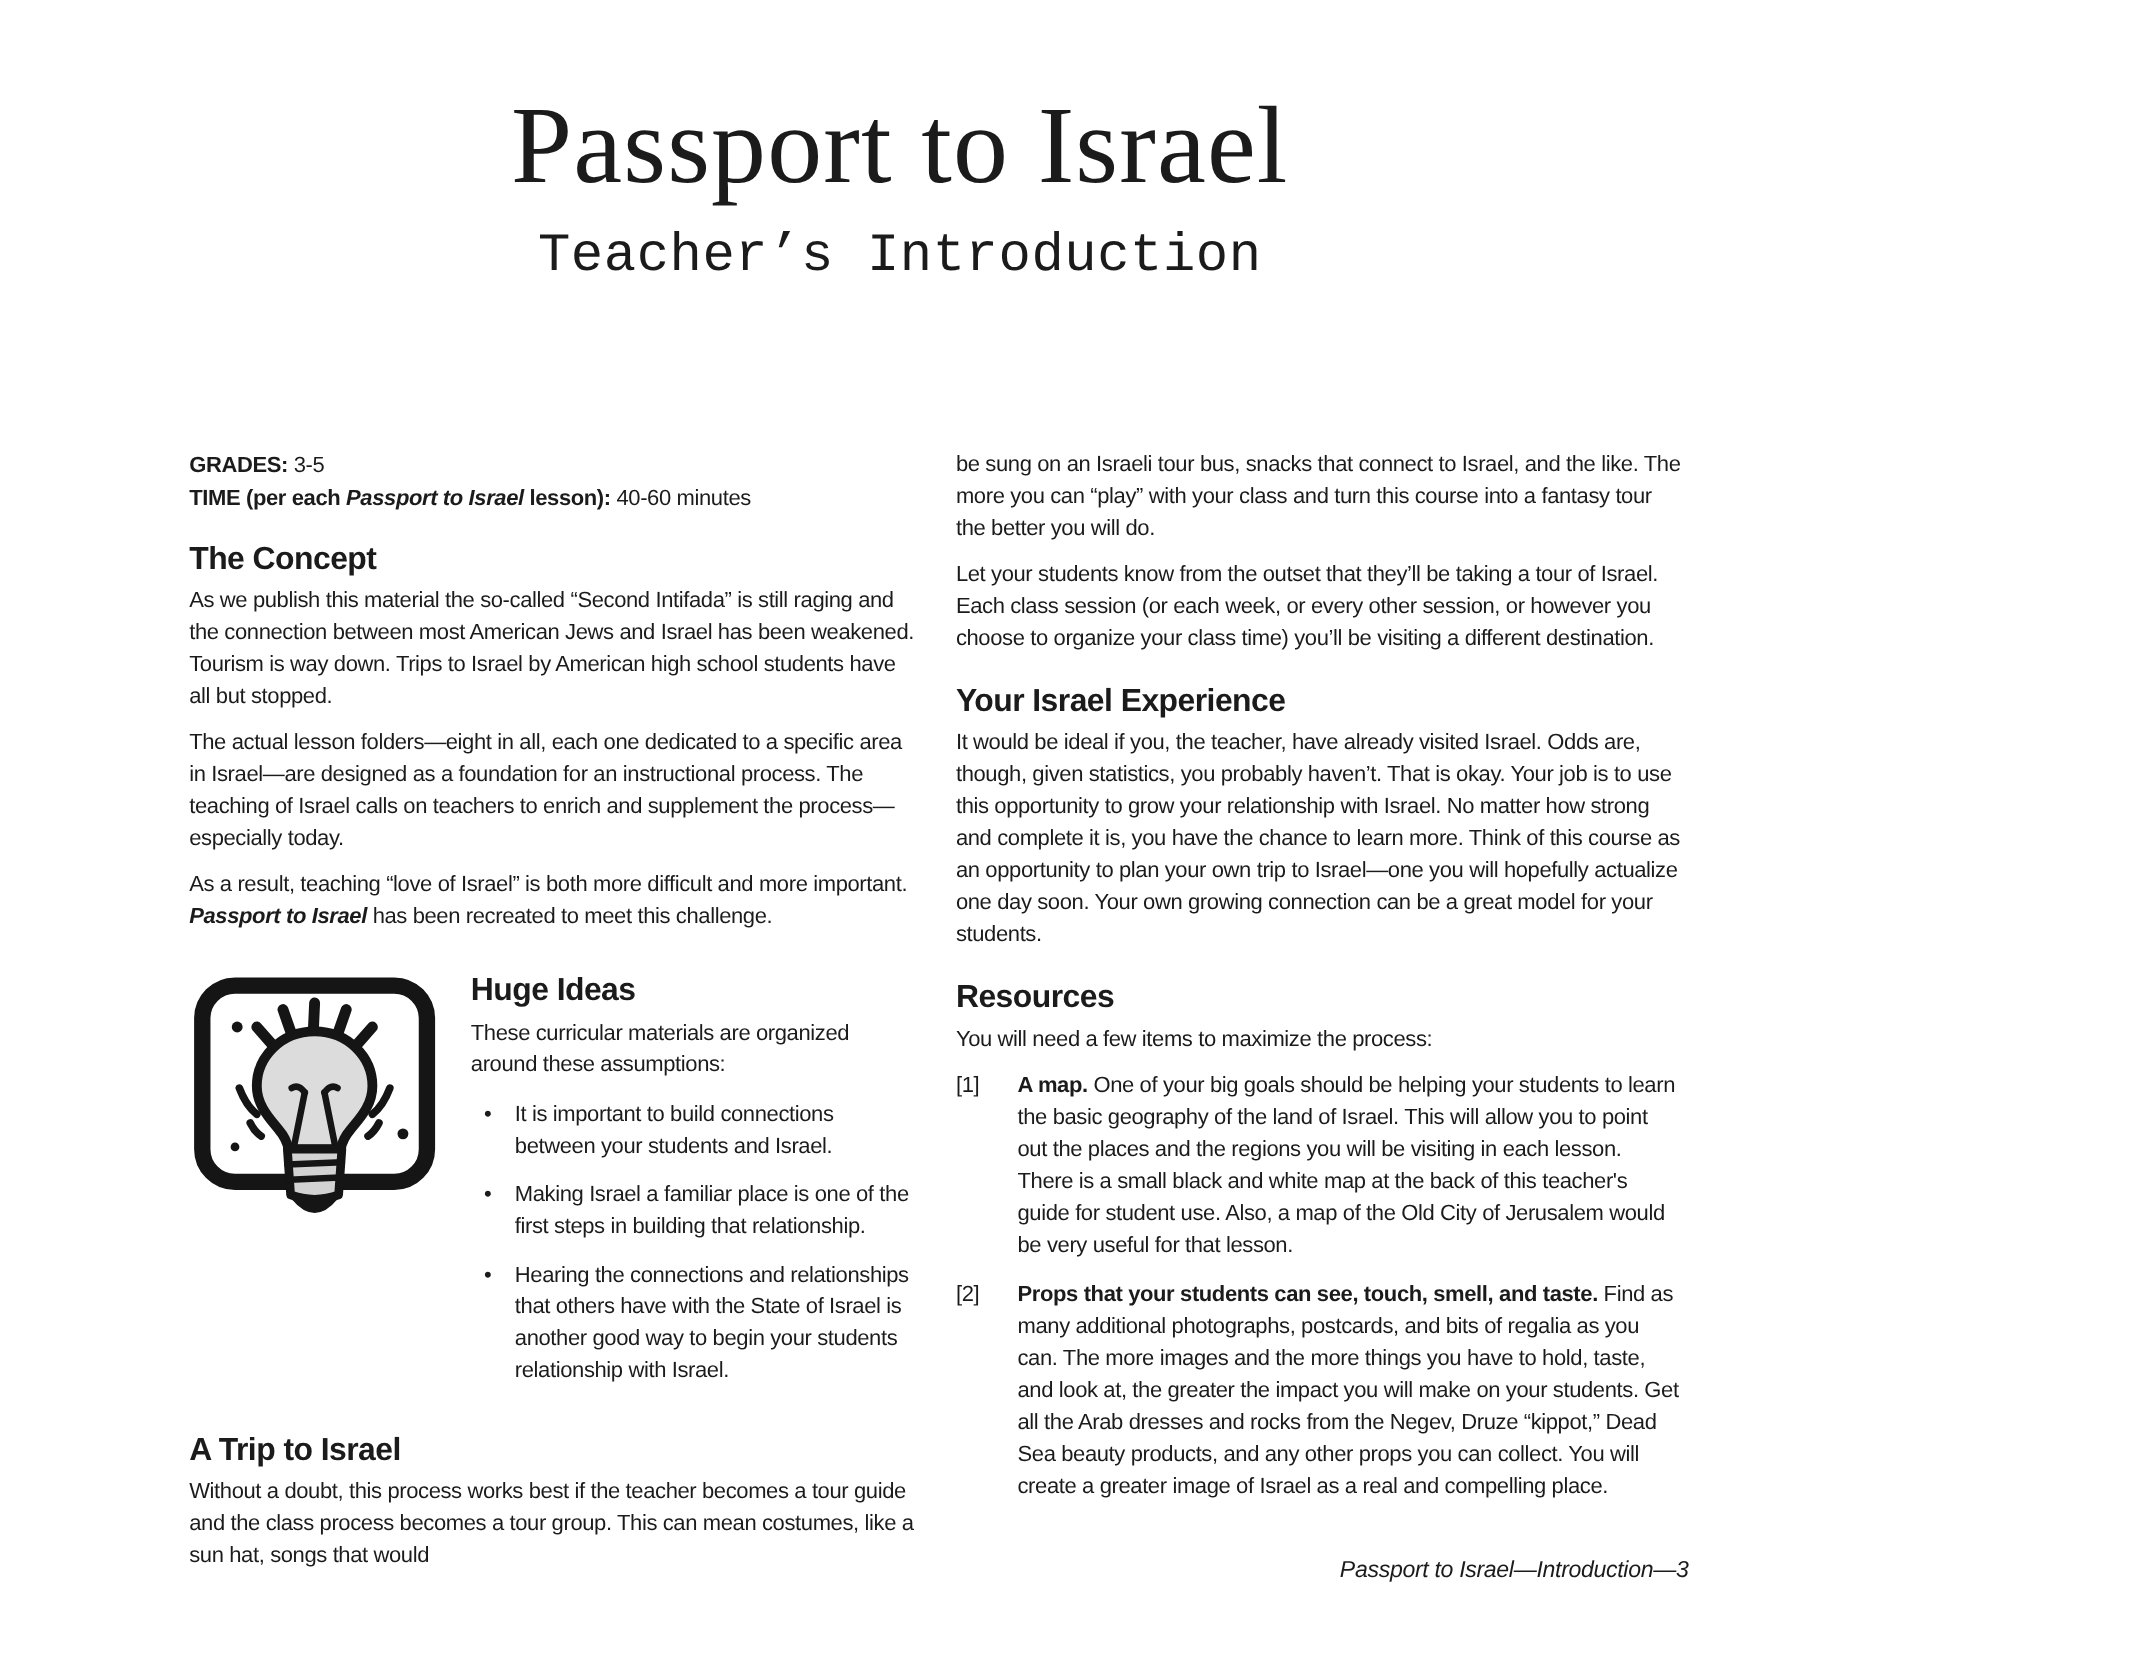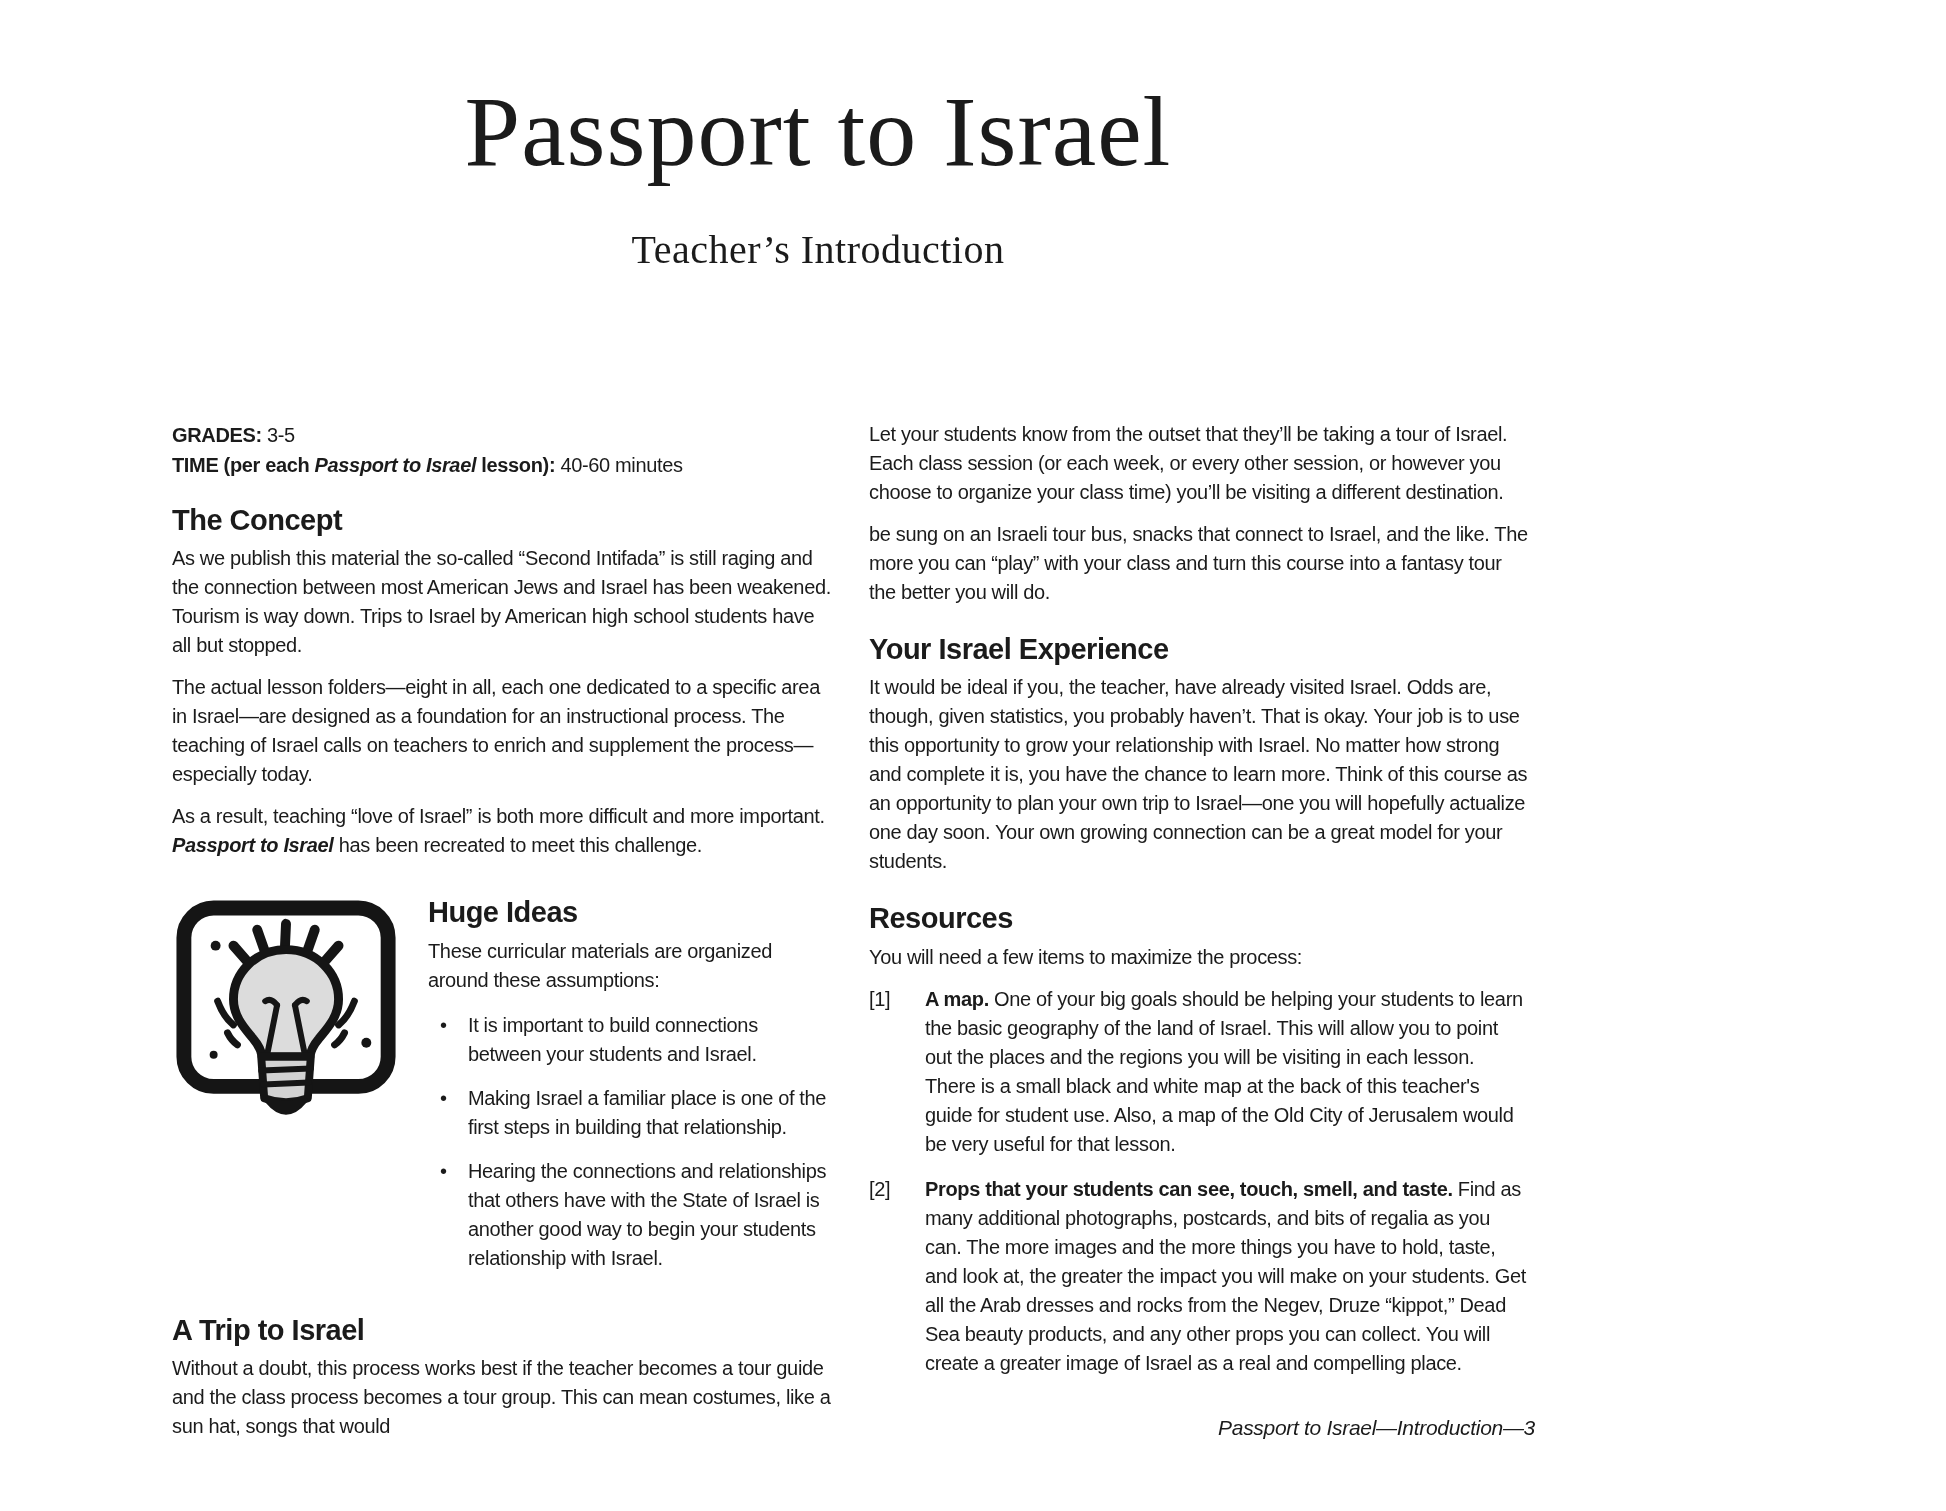--- a/index.html
+++ b/index.html
@@ -12,23 +12,23 @@
     overflow:hidden;
   }
   
   .header { text-align:center; padding-top:80px; }
   .title {
     font-family:"Liberation Serif", serif;
     font-size:100px; line-height:1.04; font-weight:400;
     letter-spacing:1px;
   }
   .subtitle {
-    font-family:Liberation Serif, serif;
-    font-size:40px; line-height:1.1; font-weight:400;
-    margin-top:44px; letter-spacing:0.5px;
+    font-family:Liberation Mono, monospace;
+    font-size:49px; line-height:1.1; font-weight:400;
+    margin-top:22px; letter-spacing:0.5px;
   }
   
   .columns {
     display:flex; gap:38px;
     padding:0 108px 0 172px;
     margin-top:148px;
     font-size:20px; line-height:29px; letter-spacing:-0.35px;
   }
   .col { flex:1 1 0; min-width:0; }
   p { margin:0 0 13px 0; }
@@ -135,22 +135,22 @@
         </div>
       </div>
 
       <div class="h2">A Trip to Israel</div>
       <p>Without a doubt, this process works best if the teacher becomes a tour guide and the class process becomes a tour group. This can mean costumes, like a sun hat, songs that would</p>
 
     </div>
 
     <div class="col">
 
+      <p>be sung on an Israeli tour bus, snacks that connect to Israel, and the like. The more you can “play” with your class and turn this course into a fantasy tour the better you will do.</p>
       <p>Let your students know from the outset that they’ll be taking a tour of Israel. Each class session (or each week, or every other session, or however you choose to organize your class time) you’ll be visiting a different destination.</p>
-      <p>be sung on an Israeli tour bus, snacks that connect to Israel, and the like. The more you can “play” with your class and turn this course into a fantasy tour the better you will do.</p>
 
       <div class="h2">Your Israel Experience</div>
       <p>It would be ideal if you, the teacher, have already visited Israel. Odds are, though, given statistics, you probably haven’t. That is okay. Your job is to use this opportunity to grow your relationship with Israel. No matter how strong and complete it is, you have the chance to learn more. Think of this course as an opportunity to plan your own trip to Israel—one you will hopefully actualize one day soon. Your own growing connection can be a great model for your students.</p>
 
       <div class="h2">Resources</div>
       <p>You will need a few items to maximize the process:</p>
 
       <div class="res-item"><span class="marker">[1]</span><b>A map.</b><span> One of your big goals should be helping your students to learn the basic geography of the land of Israel. This will allow you to point out the places and the regions you will be visiting in each lesson. There is a small black and white map at the back of this teacher's guide for student use. Also, a map of the Old City of Jerusalem would be very useful for that lesson.</span></div>
 
       <div class="res-item"><span class="marker">[2]</span><b>Props that your students can see, touch, smell, and taste.</b><span> Find as many additional photographs, postcards, and bits of regalia as you can. The more images and the more things you have to hold, taste, and look at, the greater the impact you will make on your students. Get all the Arab dresses and rocks from the Negev, Druze “kippot,” Dead Sea beauty products, and any other props you can collect. You will create a greater image of Israel as a real and compelling place.</span></div>

